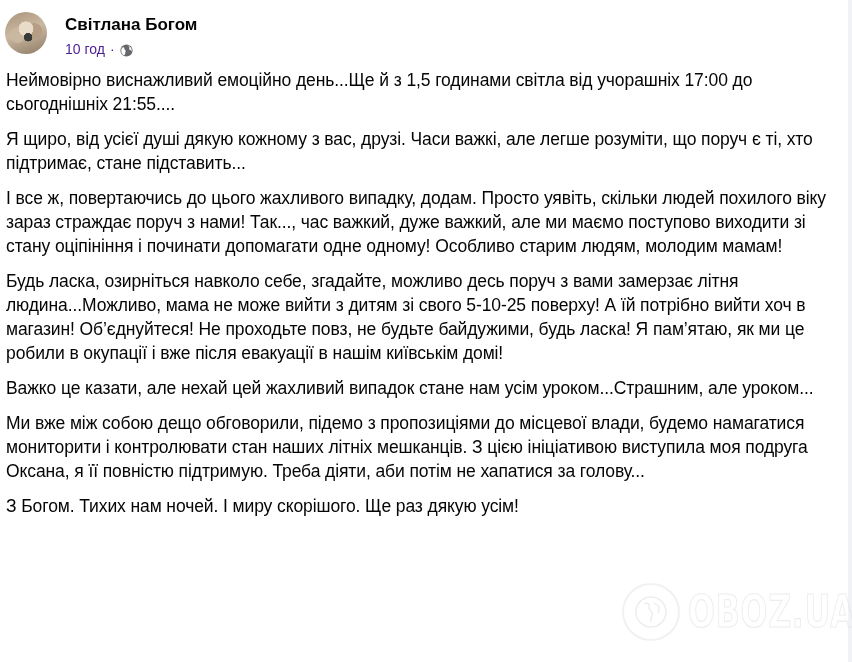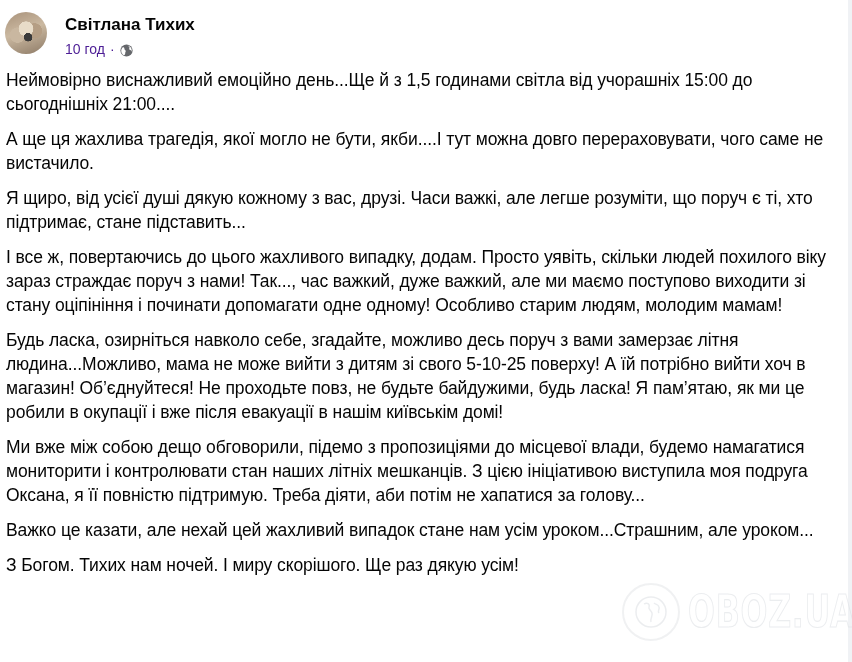--- a/index.html
+++ b/index.html
@@ -121,43 +121,42 @@
     }
   </style>
 </head>
 <body>
 
 <div class="right-strip"></div>
 
 <div class="post-header">
   <div class="avatar"></div>
   <div class="header-text">
-    <span class="author-name">Світлана Тихих</span>
+    <span class="author-name">Світлана Богом</span>
     <div class="meta-row">
       <span class="time">10 год</span>
       <span class="dot">·</span>
       <span class="globe-icon">
         <svg width="13" height="13" viewBox="0 0 16 16">
           <circle cx="8" cy="8" r="7.5" fill="#65676b"></circle>
           <path d="M3.2 4.2 C4.5 3.8 5.6 4.6 5.4 5.8 C5.2 7 6.6 7.2 7 8.3 C7.4 9.5 6.2 10.4 6.4 11.8 C6.5 12.8 5.8 13.6 5 13.9 C3 12.9 1.6 10.9 1.5 8.5 C1.5 6.8 2.1 5.3 3.2 4.2 Z" fill="#ffffff"></path>
           <path d="M9.5 1.7 C10 2.6 11.2 2.9 11.6 3.9 C12 4.9 11 5.6 11.4 6.6 C11.8 7.6 13.3 7.5 14 8.3 C14.4 8.8 14.4 9.6 14.2 10.3 C14.5 9.6 14.5 8.8 14.5 8 C14.5 5 12.4 2.4 9.5 1.7 Z" fill="#ffffff"></path>
         </svg>
       </span>
     </div>
   </div>
 </div>
 
 <div class="post-body">
-  <p>Неймовірно виснажливий емоційно день...Ще й з 1,5 годинами світла від учорашніх 15:00 до сьогоднішніх 21:00....</p>
-  <p>А ще ця жахлива трагедія, якої могло не бути, якби....І тут можна довго перераховувати, чого саме не вистачило.</p>
+  <p>Неймовірно виснажливий емоційно день...Ще й з 1,5 годинами світла від учорашніх 17:00 до сьогоднішніх 21:55....</p>
   <p>Я щиро, від усієї душі дякую кожному з вас, друзі. Часи важкі, але легше розуміти, що поруч є ті, хто підтримає, стане підставить...</p>
   <p>І все ж, повертаючись до цього жахливого випадку, додам. Просто уявіть, скільки людей похилого віку зараз страждає поруч з нами! Так..., час важкий, дуже важкий, але ми маємо поступово виходити зі стану оціпініння і починати допомагати одне одному! Особливо старим людям, молодим мамам!</p>
   <p>Будь ласка, озирніться навколо себе, згадайте, можливо десь поруч з вами замерзає літня людина...Можливо, мама не може вийти з дитям зі свого 5-10-25 поверху! А їй потрібно вийти хоч в магазин! Об’єднуйтеся! Не проходьте повз, не будьте байдужими, будь ласка! Я пам’ятаю, як ми це робили в окупації і вже після евакуації в нашім київськім домі!</p>
+  <p>Важко це казати, але нехай цей жахливий випадок стане нам усім уроком...Страшним, але уроком...</p>
   <p>Ми вже між собою дещо обговорили, підемо з пропозиціями до місцевої влади, будемо намагатися мониторити і контролювати стан наших літніх мешканців. З цією ініціативою виступила моя подруга Оксана, я її повністю підтримую. Треба діяти, аби потім не хапатися за голову...</p>
-  <p>Важко це казати, але нехай цей жахливий випадок стане нам усім уроком...Страшним, але уроком...</p>
   <p>З Богом. Тихих нам ночей. І миру скорішого. Ще раз дякую усім!</p>
 </div>
 
 <div class="watermark">
   <div class="wm-circle">
     <svg width="34" height="34" viewBox="0 0 34 34">
       <circle cx="17" cy="17" r="15" fill="none" stroke="#dcdfe3" stroke-width="1.5"></circle>
       <path d="M10 9 C13 7 16 9 15 12 C14 14 17 15 18 18 C19 21 16 23 17 27 M20 8 C22 10 24 9 25 12 C26 14 23 16 25 18" fill="none" stroke="#dcdfe3" stroke-width="1.5"></path>
     </svg>
   </div>

